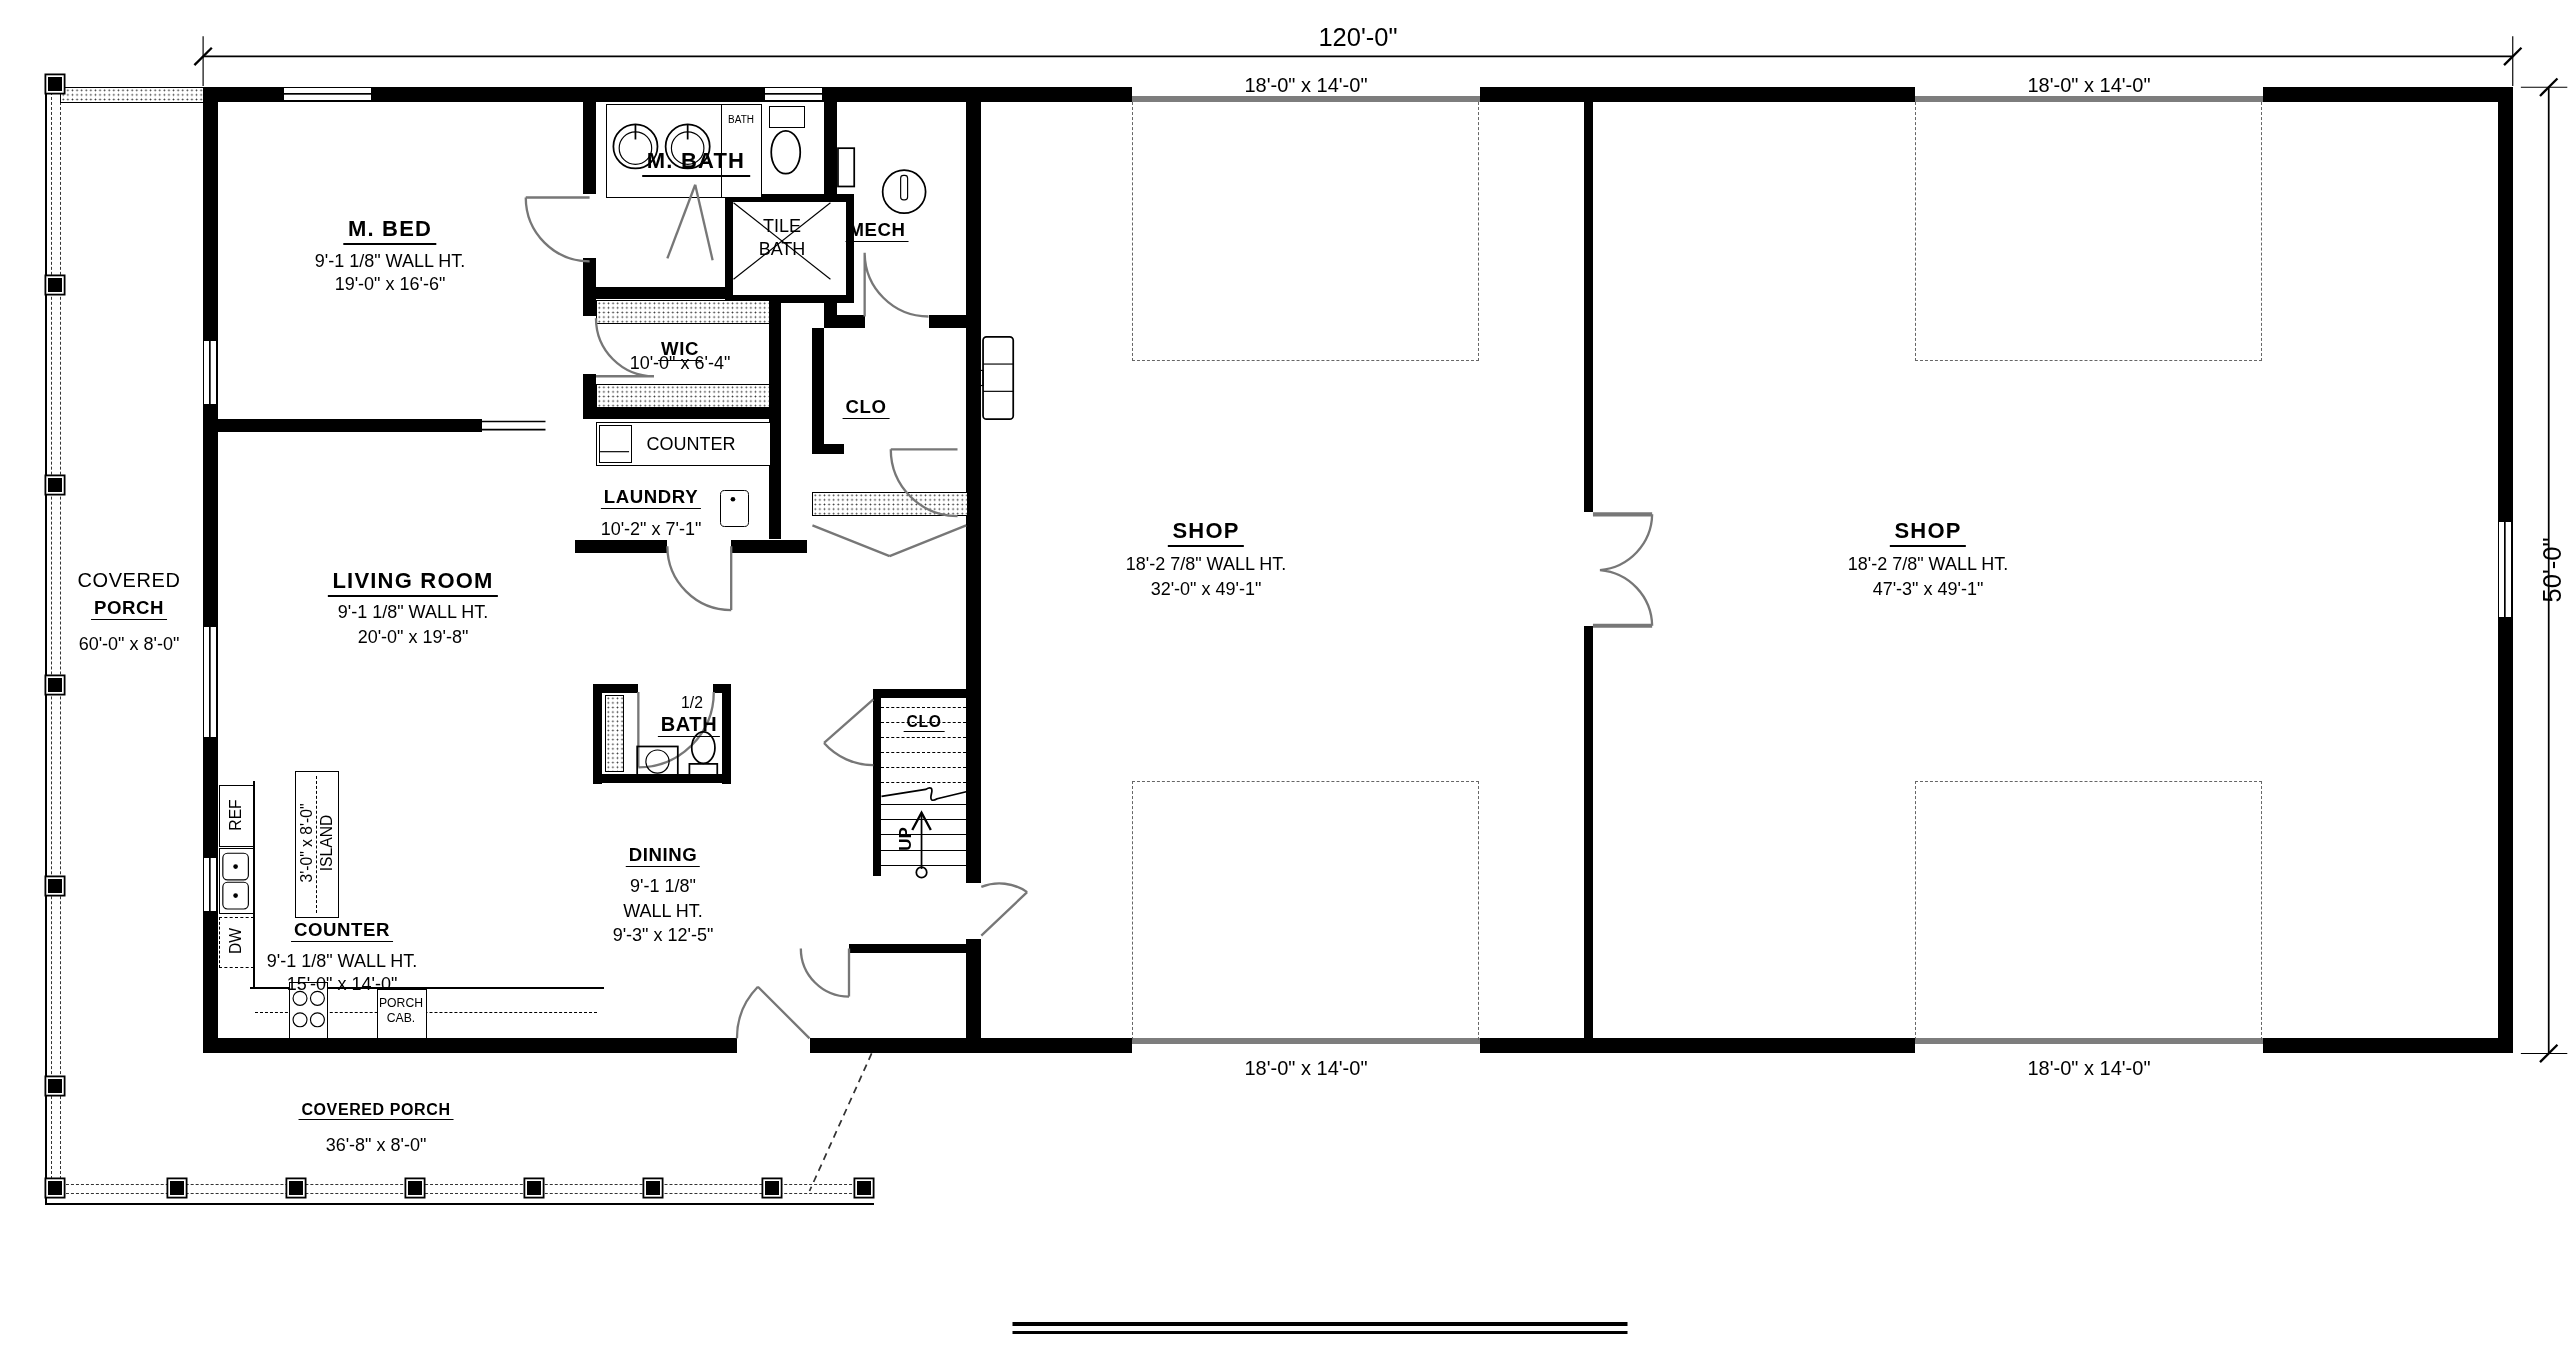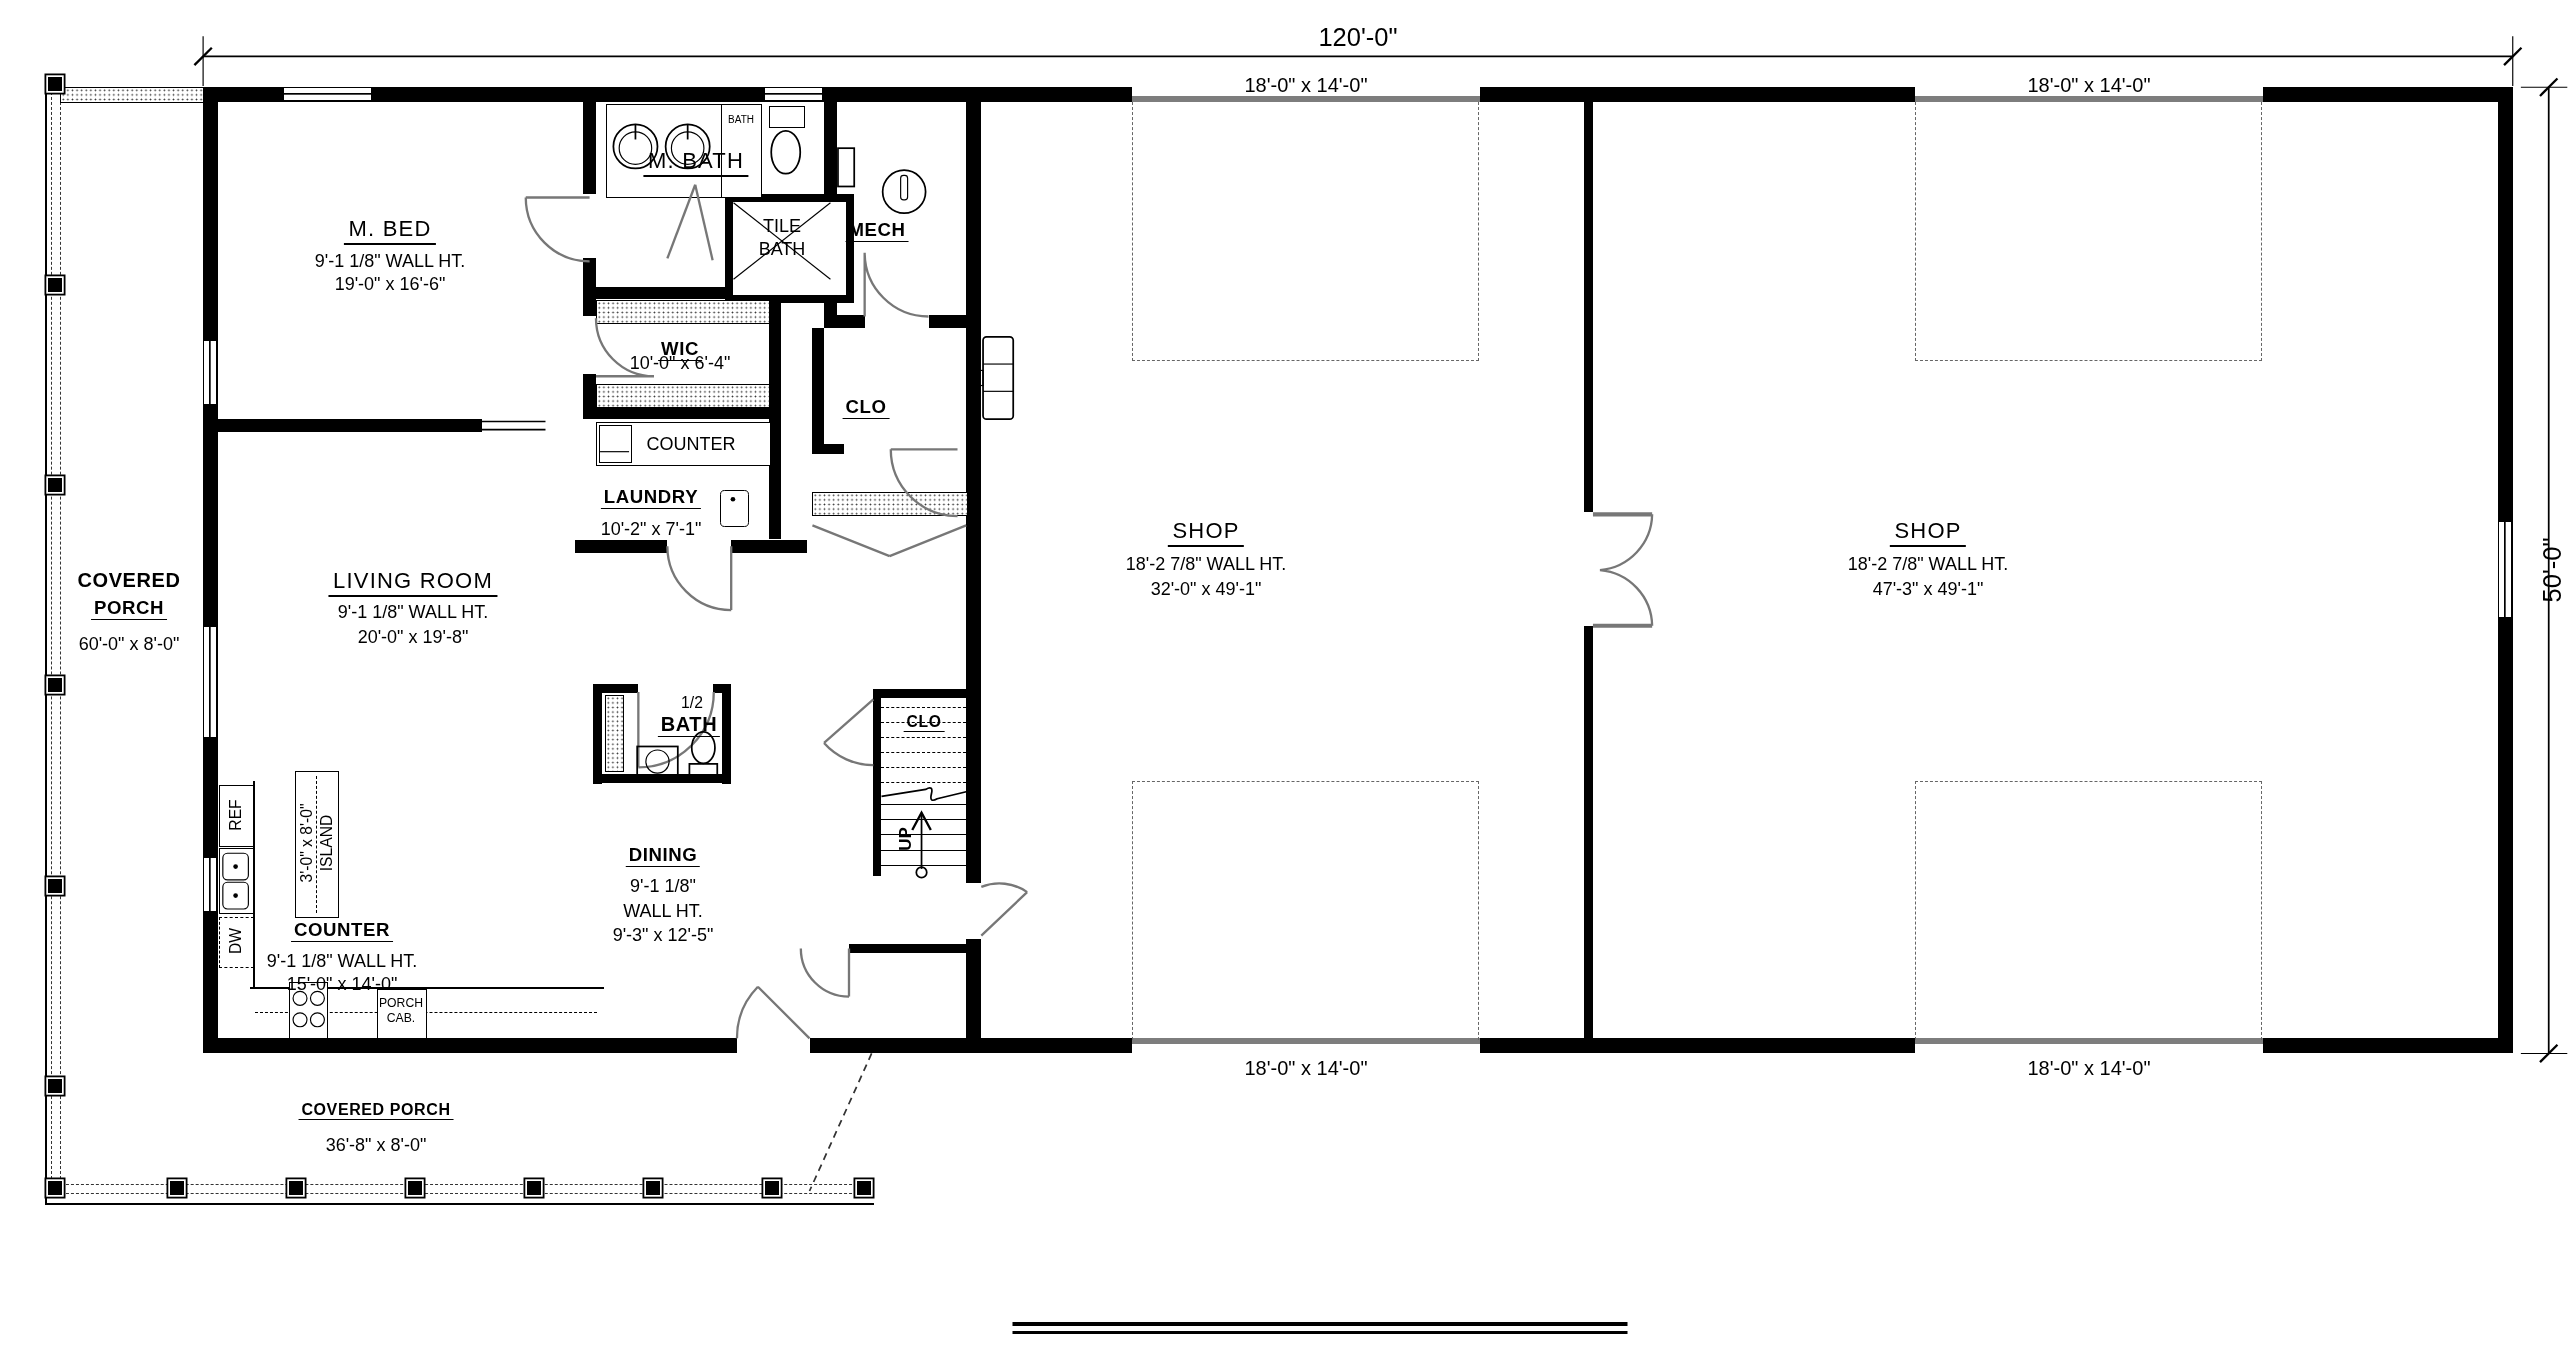--- a/index.html
+++ b/index.html
@@ -3,21 +3,21 @@
 <meta charset="utf-8">
 <style>
   html,body{margin:0;padding:0;background:#fff;width:2576px;height:1356px;overflow:hidden;
     font-family:"Liberation Sans",sans-serif;color:#000}
   #plan{position:relative;width:2576px;height:1356px;background:#fff}
   .abs{position:absolute}
   .wall{position:absolute;background:#000}
   .gap{position:absolute;background:#fff}
   .thin{position:absolute;border:1.7px solid #000;background:#fff}
   .lbl{position:absolute;white-space:nowrap;transform:translateX(-50%);text-align:center}
-  .rn{font-weight:400;letter-spacing:1.2px;border-bottom:2.3px solid #000;padding:0 4.6px 2.3px;font-size:22px}
+  .rn{font-weight:700;letter-spacing:1.2px;border-bottom:2.3px solid #000;padding:0 4.6px 2.3px;font-size:22px}
   .rns{font-weight:700;letter-spacing:0.6px;border-bottom:1.7px solid #000;padding:0 2.9px 1.2px;font-size:18.6px}
   .dm{font-size:18px;font-weight:400}
   .dim{font-size:25.5px;font-weight:400}
   .gd{font-size:20px;font-weight:400}
   .fx{font-size:13.3px;font-weight:400}
   .vt{position:absolute;white-space:nowrap;transform:translate(-50%,-50%) rotate(-90deg);text-align:center}
   .winh{position:absolute;background:#fff;border-top:1.7px solid #000;border-bottom:1.7px solid #000;
     background-image:linear-gradient(#000,#000);background-size:100% 1.7px;background-position:center;background-repeat:no-repeat}
   .winv{position:absolute;background:#fff;border-left:1.7px solid #000;border-right:1.7px solid #000;
     background-image:linear-gradient(90deg,#000,#000);background-size:1.7px 100%;background-position:center;background-repeat:no-repeat}
@@ -278,21 +278,21 @@
     <span class="rns">LAUNDRY</span>
   </div>
   <div class="lbl dm" style="left:651px;top:519px">10'-2" x 7'-1"</div>
 
   <div class="lbl" style="left:413px;top:568px">
     <span class="rn">LIVING ROOM</span>
   </div>
   <div class="lbl dm" style="left:413px;top:602px">9'-1 1/8" WALL HT.</div>
   <div class="lbl dm" style="left:413px;top:627px">20'-0" x 19'-8"</div>
 
-  <div class="lbl" style="left:129px;top:569px;font-weight:700;font-size:20px;letter-spacing:0.6px">COVERED</div>
+  <div class="lbl" style="left:129px;top:569px;font-weight:400;font-size:20px;letter-spacing:0.6px">COVERED</div>
   <div class="lbl" style="left:129px;top:597px">
     <span class="rns">PORCH</span>
   </div>
   <div class="lbl dm" style="left:129px;top:634px">60'-0" x 8'-0"</div>
 
   <div class="lbl" style="left:342px;top:919px">
     <span class="rns">COUNTER</span>
   </div>
   <div class="lbl dm" style="left:342px;top:951px">9'-1 1/8" WALL HT.</div>
   <div class="lbl dm" style="left:342px;top:974px">15'-0" x 14'-0"</div>

